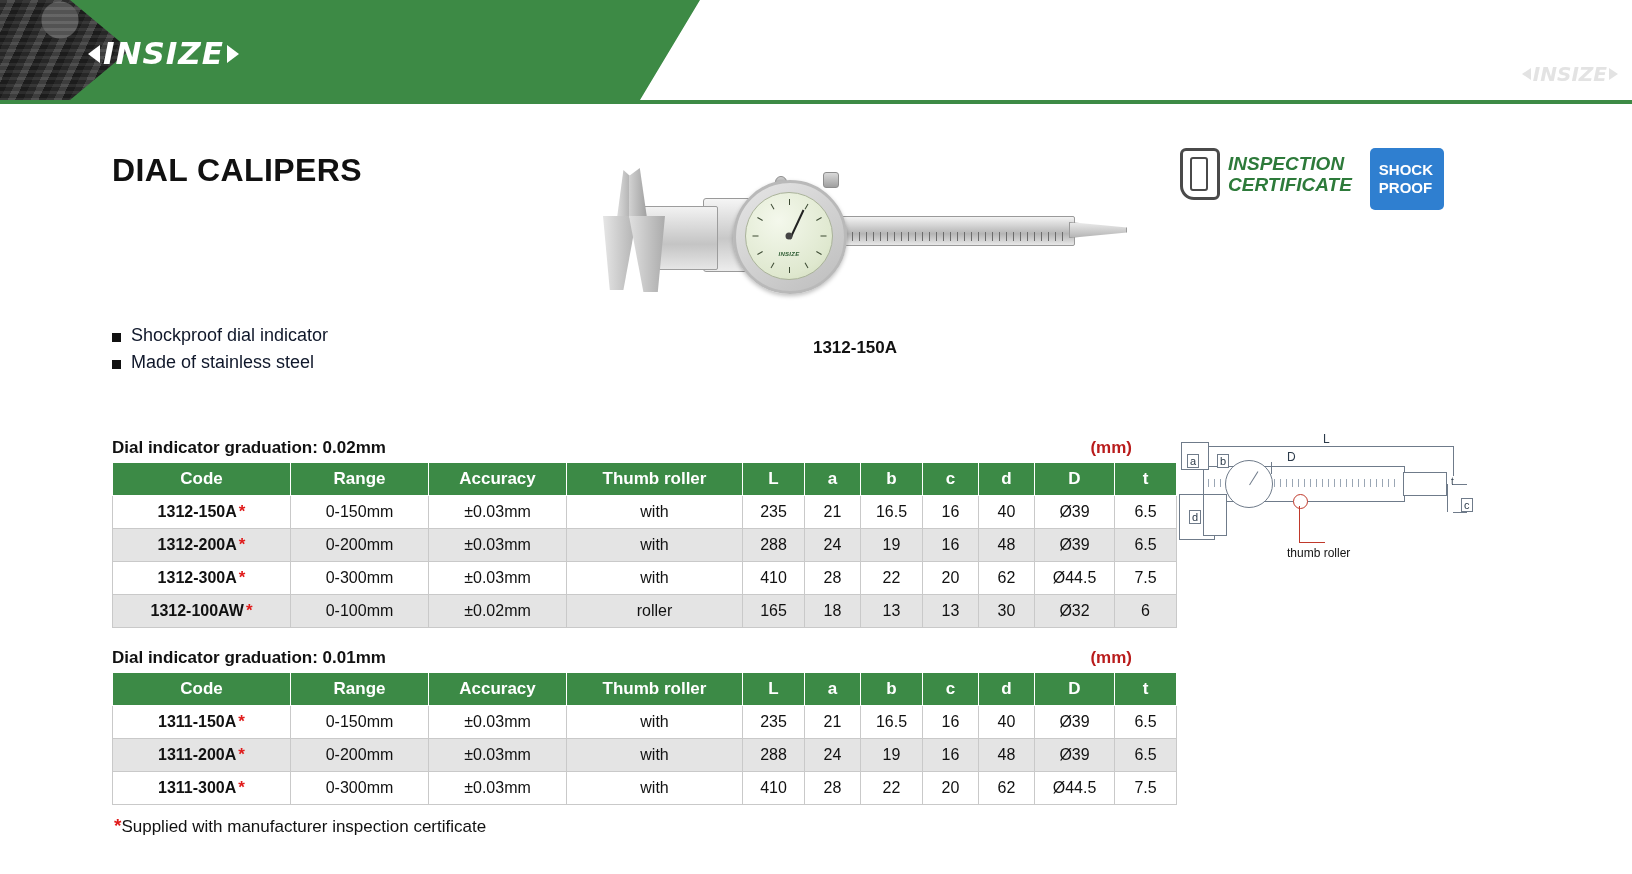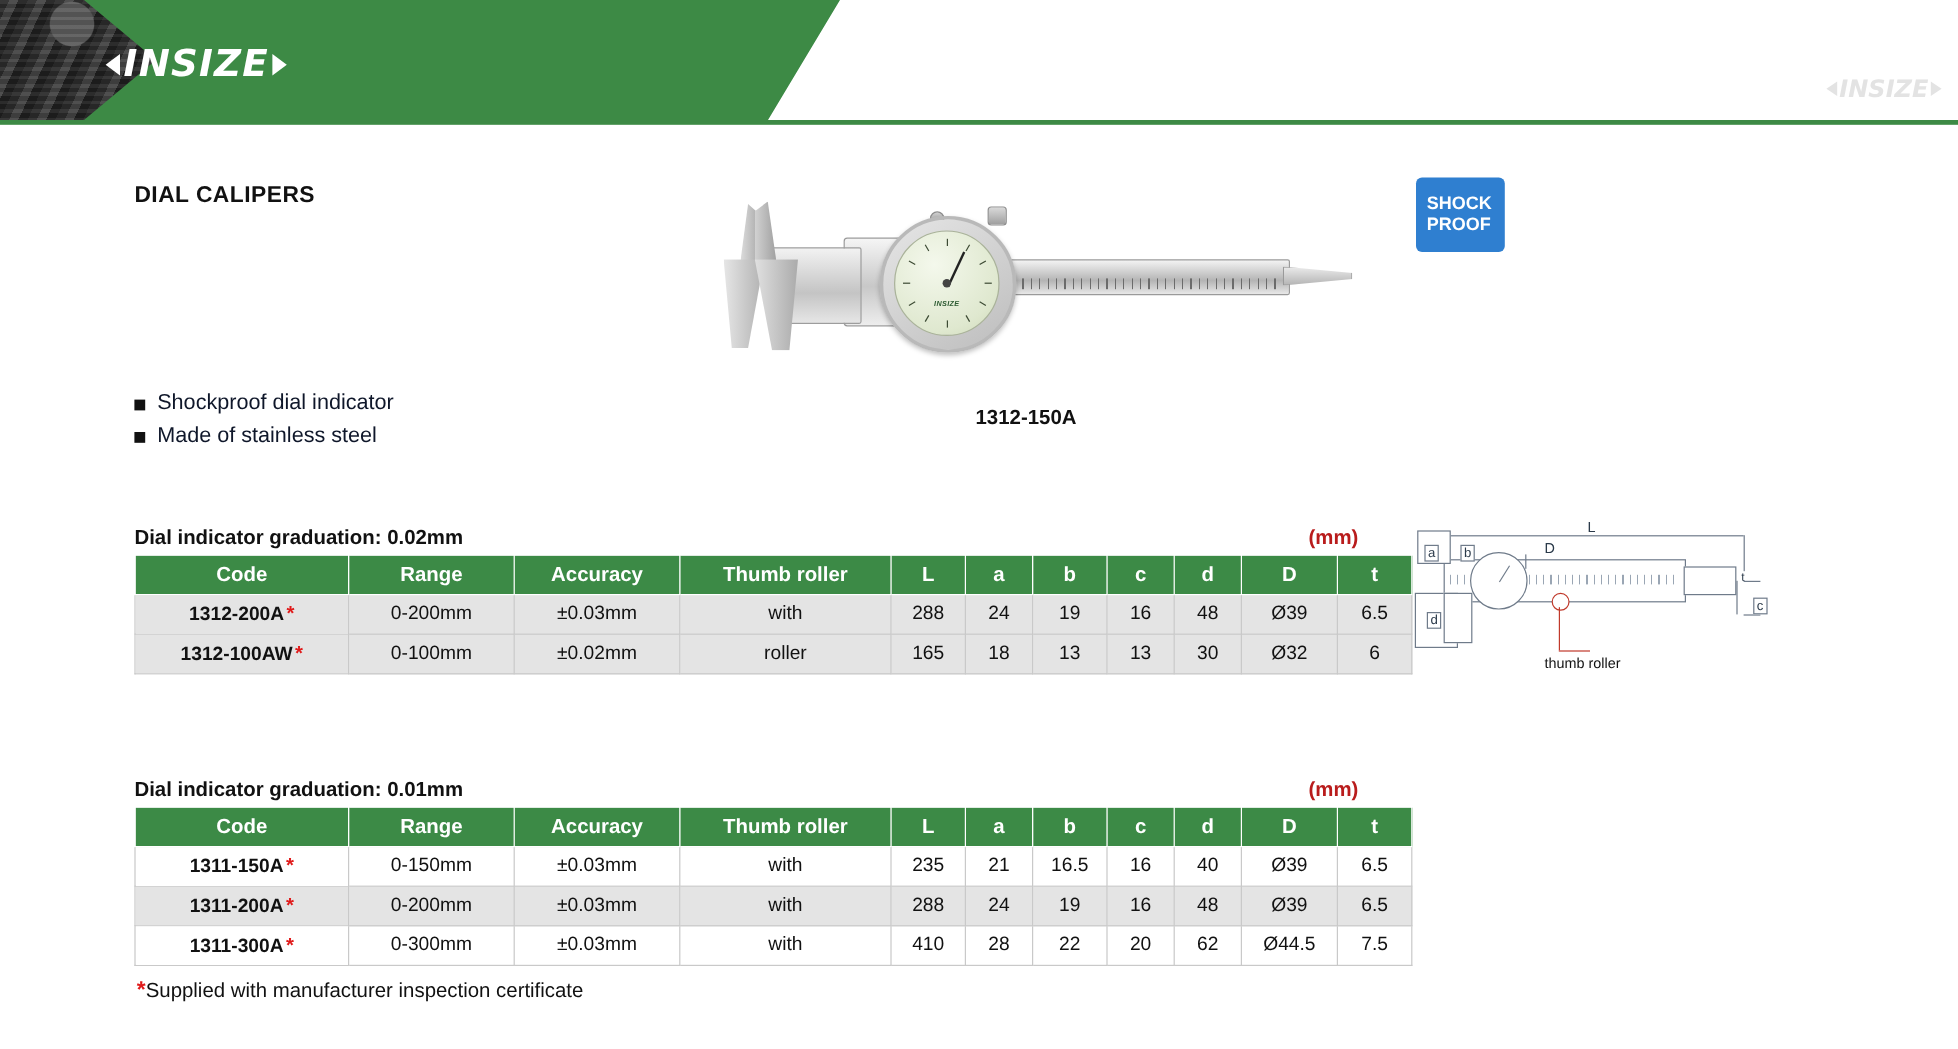--- a/index.html
+++ b/index.html
@@ -58,21 +58,21 @@
   }
   .wm-arrow-l{width:0;height:0;border-top:6px solid transparent;border-bottom:6px solid transparent;border-right:9px solid #e3e3e3;}
   .wm-arrow-r{width:0;height:0;border-top:6px solid transparent;border-bottom:6px solid transparent;border-left:9px solid #e3e3e3;}
   .header-rule{
     position:absolute;left:0;top:100px;width:1632px;height:4px;background:#3d8a45;
   }
 
   
   .page-title{
     position:absolute;left:112px;top:152px;
-    font-size:19px;font-weight:bold;letter-spacing:.4px;color:#111;
+    font-size:32px;font-weight:bold;letter-spacing:.4px;color:#111;
   }
 
   
   .features{position:absolute;left:112px;top:325px;}
   .feature{display:flex;align-items:flex-start;gap:10px;margin-bottom:6px;}
   .feature .sq{width:9px;height:9px;background:#111;margin-top:8px;flex:0 0 auto;}
   .feature span.txt{font-size:18px;color:#0f172a;}
 
   
   .product{
@@ -321,20 +321,27 @@
       </div>
       <div class="dial-needle"></div>
       <div class="dial-hub"></div>
       <div class="dial-logo">INSIZE</div>
     </div>
   </div>
 </div>
 <div class="product-caption">1312-150A</div>
 
 <div class="badges">
+  <div class="cert-badge">
+    <div class="cert-mark"></div>
+    <div class="cert-text">
+      <div>INSPECTION</div>
+      <div>CERTIFICATE</div>
+    </div>
+  </div>
   <div class="shock-badge">
     <span>SHOCK</span>
     <span>PROOF</span>
   </div>
 </div>
 
 <div class="tbl-block" style="top:438px;">
   <div class="tbl-head-row">
     <div class="tbl-caption">Dial indicator graduation: 0.02mm</div>
     <div class="tbl-unit">(mm)</div>
@@ -362,32 +369,58 @@
         <th>L</th>
         <th>a</th>
         <th>b</th>
         <th>c</th>
         <th>d</th>
         <th>D</th>
         <th>t</th>
       </tr>
     </thead>
     <tbody>
+      <tr class="odd">
+        <td class="code"><span>1312-150A</span><span class="ast">*</span></td>
+        <td>0-150mm</td>
+        <td>±0.03mm</td>
+        <td>with</td>
+        <td>235</td>
+        <td>21</td>
+        <td>16.5</td>
+        <td>16</td>
+        <td>40</td>
+        <td>Ø39</td>
+        <td>6.5</td>
+      </tr>
       <tr class="even">
         <td class="code"><span>1312-200A</span><span class="ast">*</span></td>
         <td>0-200mm</td>
         <td>±0.03mm</td>
         <td>with</td>
         <td>288</td>
         <td>24</td>
         <td>19</td>
         <td>16</td>
         <td>48</td>
         <td>Ø39</td>
         <td>6.5</td>
+      </tr>
+      <tr class="odd">
+        <td class="code"><span>1312-300A</span><span class="ast">*</span></td>
+        <td>0-300mm</td>
+        <td>±0.03mm</td>
+        <td>with</td>
+        <td>410</td>
+        <td>28</td>
+        <td>22</td>
+        <td>20</td>
+        <td>62</td>
+        <td>Ø44.5</td>
+        <td>7.5</td>
       </tr>
       <tr class="even">
         <td class="code"><span>1312-100AW</span><span class="ast">*</span></td>
         <td>0-100mm</td>
         <td>±0.02mm</td>
         <td>roller</td>
         <td>165</td>
         <td>18</td>
         <td>13</td>
         <td>13</td>

